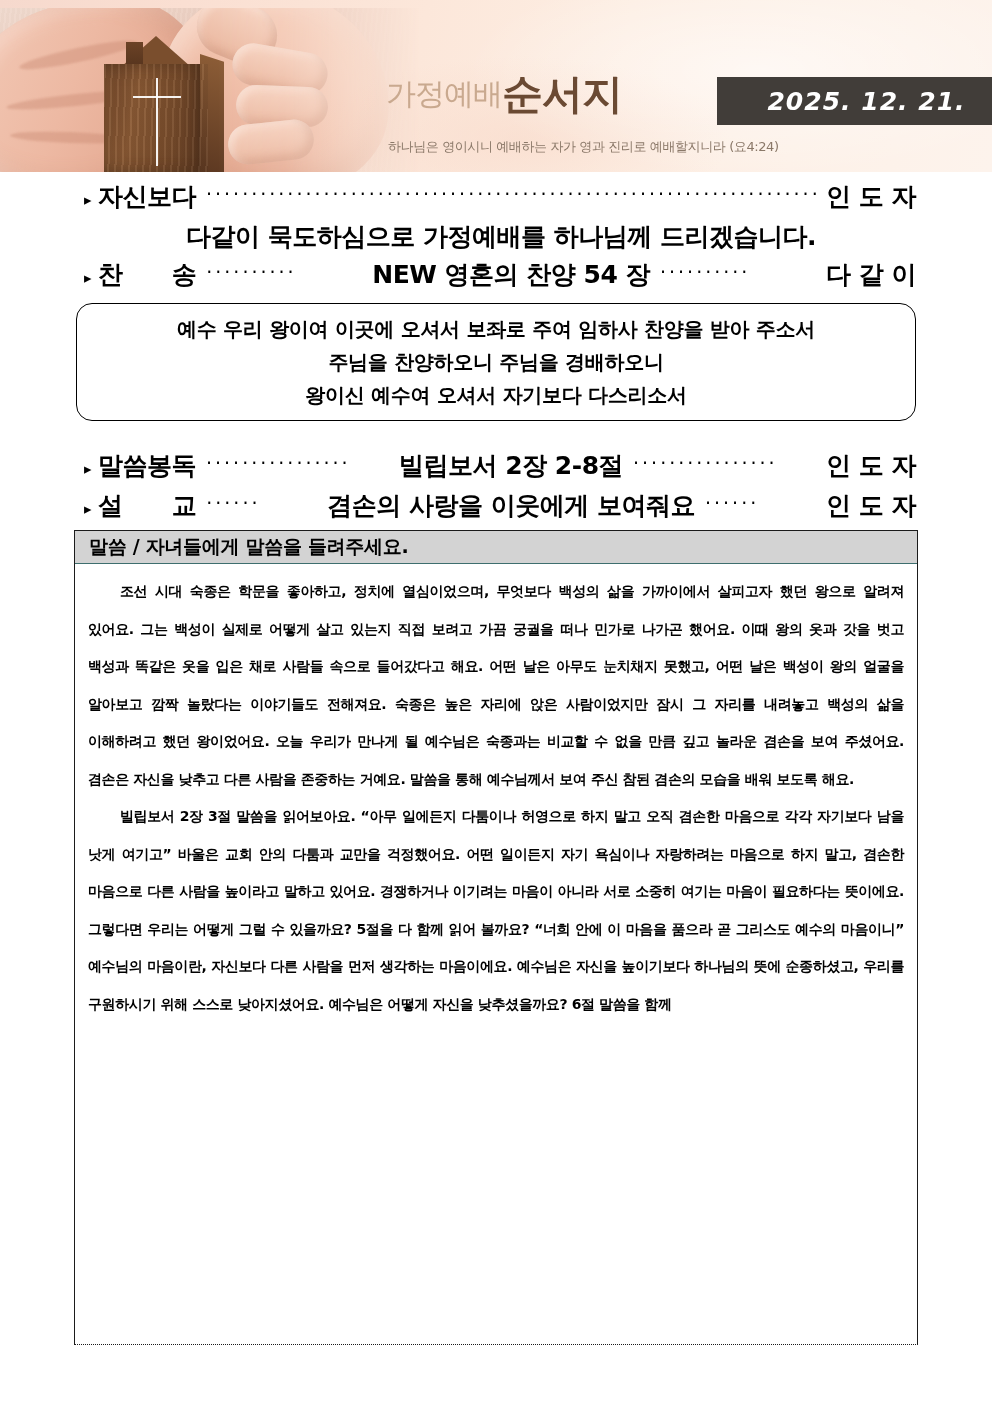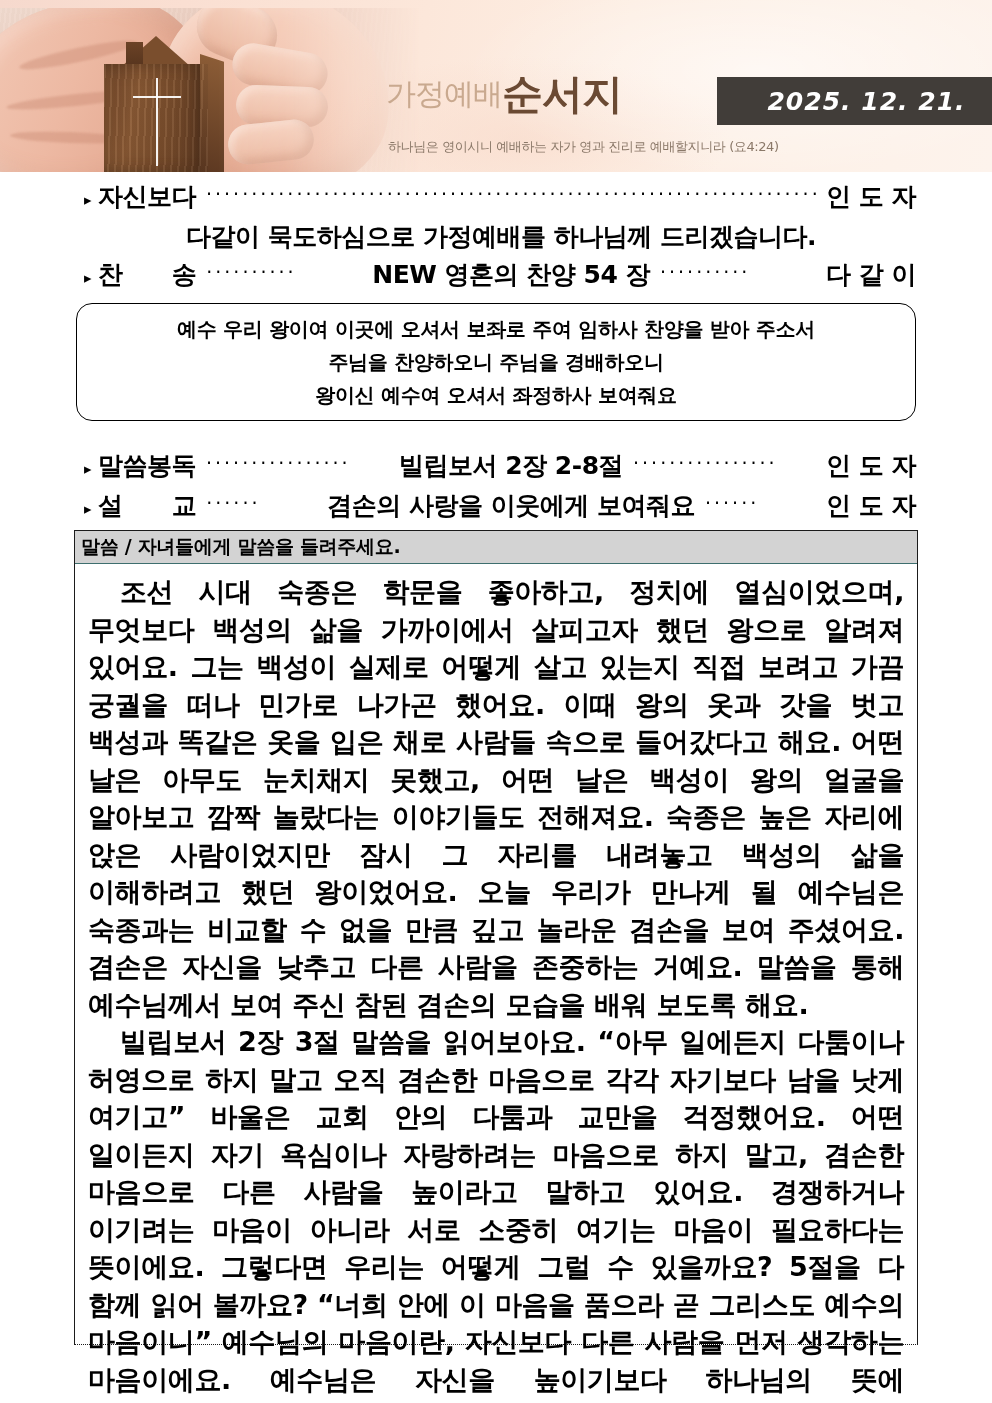--- a/index.html
+++ b/index.html
@@ -178,28 +178,28 @@
   .sermon-box{
     position:absolute;left:74px;top:530px;width:844px;height:815px;
     border:1px solid #1b1b1b;
     border-bottom:1px dotted #1b1b1b;
     background:#fff;box-sizing:border-box;
   }
   .sermon-head{
     height:32px;background:#d3d3d3;
     border-bottom:1px solid #3d6e6e;
     display:flex;align-items:center;
-    padding-left:6px;
+    padding-left:14px;
     font-size:19px;font-weight:700;color:#000;letter-spacing:-.3px;
   }
   .sermon-body{
     padding:9px 13px 0 13px;
   }
   .para{
-    font-size:27px;font-weight:700;color:#000;
+    font-size:14px;font-weight:700;color:#000;
     line-height:37.5px;letter-spacing:-.4px;
     text-align:justify;
     text-justify:inter-character;
     text-indent:32px;
     margin:0;
     word-break:keep-all;
   }
   .para + .para{margin-top:0;}
 </style>
 </head>
@@ -260,21 +260,21 @@
     <span class="dots">··········</span>
     <span class="ol-mid">NEW 영혼의 찬양 54 장</span>
     <span class="dots">··········</span>
     <span class="ol-right">다 같 이</span>
   </div>
 </div>
 
 <div class="hymn-box">
   <div class="hymn-line">예수 우리 왕이여 이곳에 오셔서 보좌로 주여 임하사 찬양을 받아 주소서</div>
   <div class="hymn-line">주님을 찬양하오니 주님을 경배하오니</div>
-  <div class="hymn-line">왕이신 예수여 오셔서 좌정하사 보여줘요</div>
+  <div class="hymn-line">왕이신 예수여 오셔서 자기보다 다스리소서</div>
 </div>
 
 <div class="order" style="top:449px;">
   <div class="order-line">
     <span class="bullet">▸</span>
     <span class="ol-label">말씀봉독</span>
     <span class="dots">················</span>
     <span class="ol-mid">빌립보서 2장 2-8절</span>
     <span class="dots">················</span>
     <span class="ol-right">인 도 자</span>

